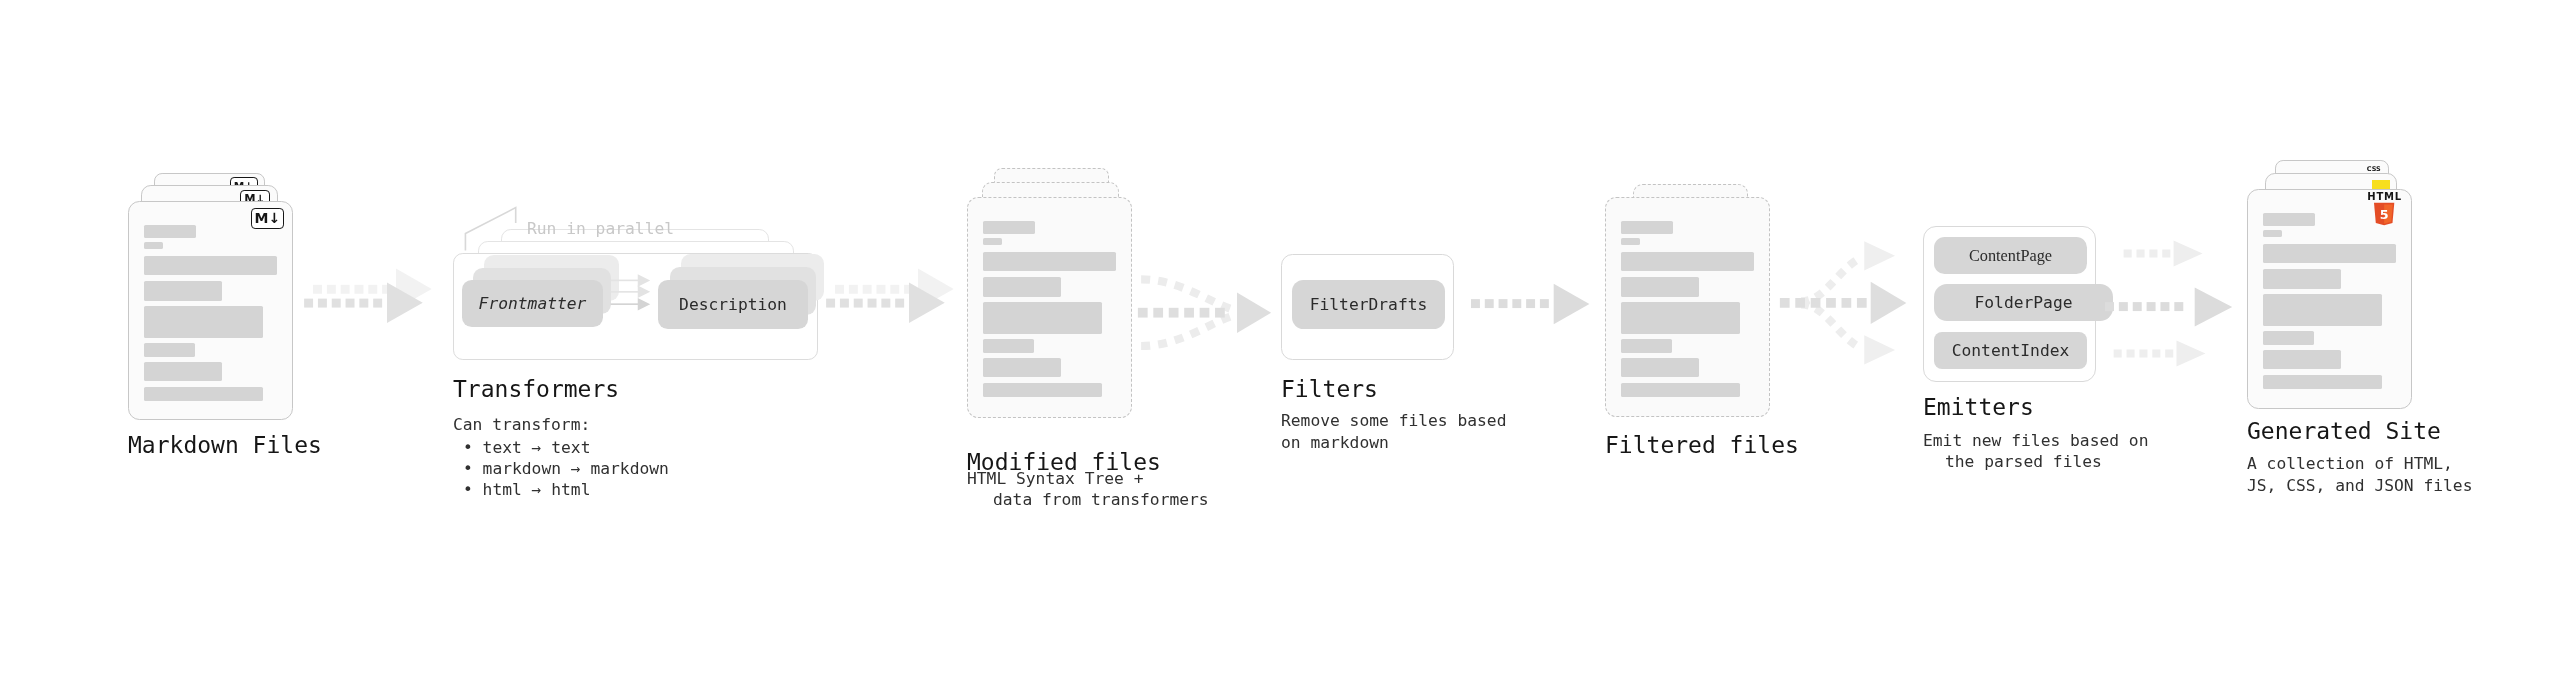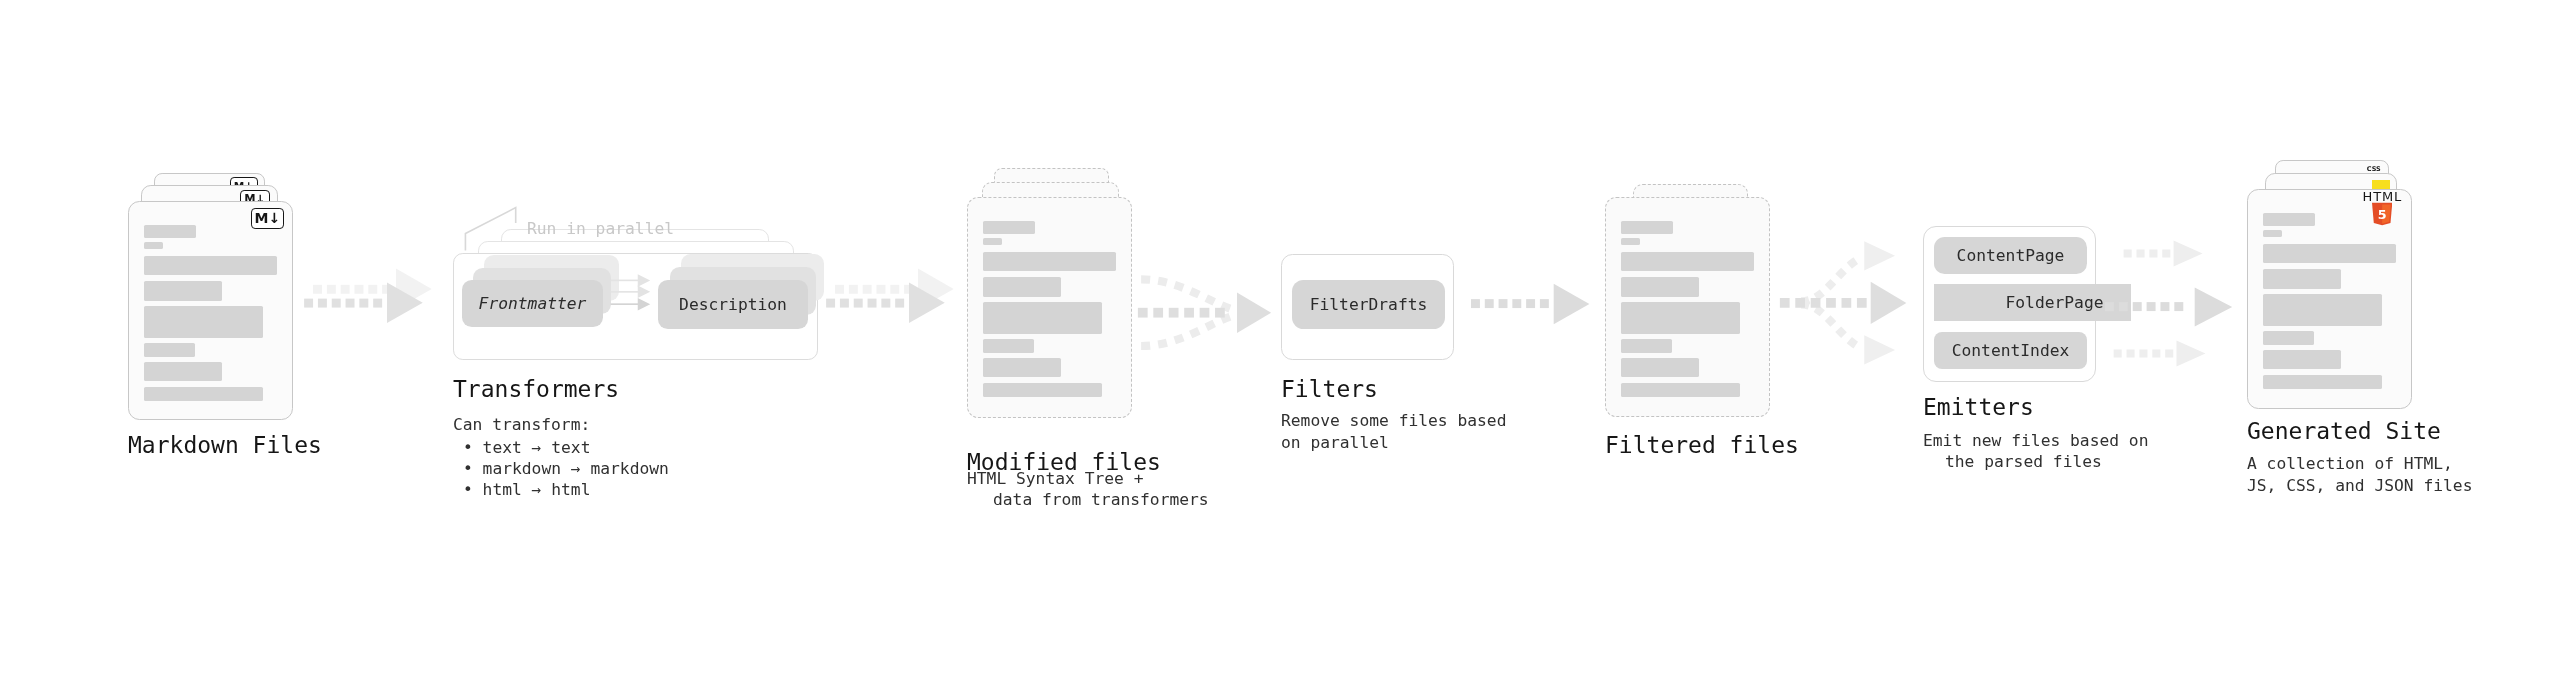--- a/index.html
+++ b/index.html
@@ -29,21 +29,21 @@
   
   .heading{position:absolute;font-size:23px;color:#161616;white-space:nowrap;letter-spacing:0px;}
   .subtext{position:absolute;font-size:16.3px;line-height:21px;color:#303030;white-space:nowrap;}
   .muted-label{position:absolute;font-size:16.3px;color:#c8c8c8;white-space:nowrap;}
   
   .css-badge{position:absolute;display:flex;flex-direction:column;align-items:center;}
   .css-badge .css-txt{font-size:6.5px;font-weight:bold;color:#161616;font-family:"DejaVu Sans","Liberation Sans",sans-serif;line-height:6.5px;}
   .css-badge .css-bar{width:15.4px;height:2.4px;background:#2965f1;margin-top:0.8px;}
   .js-badge{position:absolute;background:#f7df1e;}
   .html5-badge{position:absolute;display:flex;flex-direction:column;align-items:center;}
-  .html5-badge .html-txt{font-size:13px;font-weight:normal;letter-spacing:0.8px;color:#161616;
+  .html5-badge .html-txt{font-size:10px;font-weight:bold;letter-spacing:0.8px;color:#161616;
     font-family:"DejaVu Sans","Liberation Sans",sans-serif;line-height:7.3px;margin-bottom:0.8px;text-align:center;}
   svg{display:block;}
 </style>
 </head>
 <body>
 
 <div class="canvas">
 
   <div>
     <div class="card" style="left:154px;top:173px;width:111px;height:47px;border-radius:8.1px;">
@@ -176,21 +176,21 @@
         <rect x="97" y="49" width="12" height="12"></rect>
       <polygon points="124,30 124,80 166,55"></polygon>
     </g>
   </svg>
 
   <div>
     <div class="panel" style="left:1281px;top:254px;width:173px;height:106px;border-radius:11.4px;"></div>
     <div class="node" style="left:1292px;top:280px;width:153px;height:49px;border-radius:11.4px;">FilterDrafts</div>
     <div class="heading" style="left:1281px;top:376px;">Filters</div>
     <div class="subtext" style="left:1281px;top:410px;">Remove some files based</div>
-    <div class="subtext" style="left:1281px;top:432px;">on parallel</div>
+    <div class="subtext" style="left:1281px;top:432px;">on markdown</div>
   </div>
 
   <svg class="abs" style="left:1471px;top:281px;" width="120" height="46" viewBox="0 0 148 56">
     <g fill="#dcdcdc">
       <rect x="0" y="22" width="11" height="11"></rect>
         <rect x="17" y="22" width="11" height="11"></rect>
         <rect x="34" y="22" width="11" height="11"></rect>
         <rect x="51" y="22" width="11" height="11"></rect>
         <rect x="68" y="22" width="11" height="11"></rect>
         <rect x="85" y="22" width="11" height="11"></rect>
@@ -226,22 +226,22 @@
         <rect x="40" y="74" width="12" height="12"></rect>
         <rect x="59" y="74" width="12" height="12"></rect>
         <rect x="78" y="74" width="12" height="12"></rect>
         <rect x="97" y="74" width="12" height="12"></rect>
       <polygon points="114,54 114,106 158,80"></polygon>
     </g>
   </svg>
 
   <div>
     <div class="panel" style="left:1923px;top:226px;width:173px;height:156px;"></div>
-    <div class="node" style="left:1934px;top:237px;width:153px;height:37px;border-radius:10.6px;">ContentPage</div>
-    <div class="node" style="left:1934px;top:284px;width:153px;height:37px;border-radius:0;padding-left:44px;">FolderPage</div>
+    <div class="node" style="left:1934px;top:237px;width:153px;height:37px;border-radius:10.6px;font-family:Liberation Serif, serif;">ContentPage</div>
+    <div class="node" style="left:1934px;top:284px;width:179px;height:37px;border-radius:13px;">FolderPage</div>
     <div class="node" style="left:1934px;top:332px;width:153px;height:37px;border-radius:8px;">ContentIndex</div>
     <div class="heading" style="left:1923px;top:394px;">Emitters</div>
     <div class="subtext" style="left:1923px;top:430px;">Emit new files based on</div>
     <div class="subtext" style="left:1923px;top:451px;margin-left:22px;">the parsed files</div>
   </div>
 
   <svg class="abs" style="left:2123px;top:239px;" width="85" height="29" viewBox="0 0 104 36">
     <g fill="#eeeeee">
       <rect x="0" y="13" width="10" height="10"></rect>
         <rect x="16" y="13" width="10" height="10"></rect>

